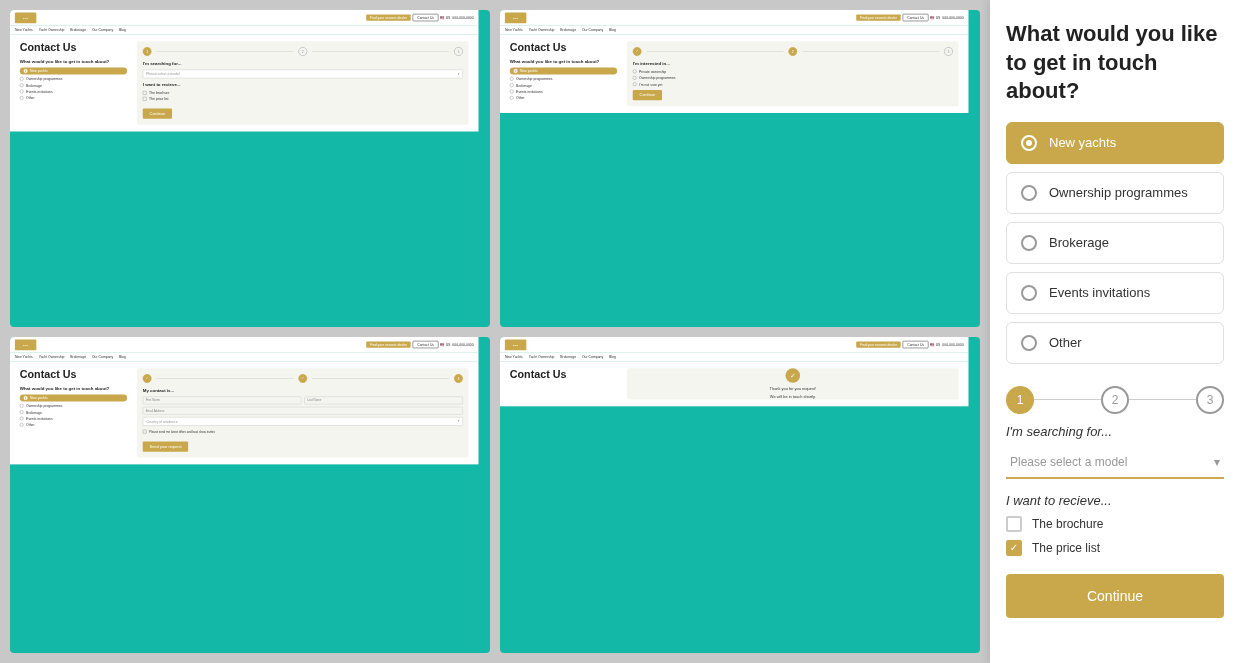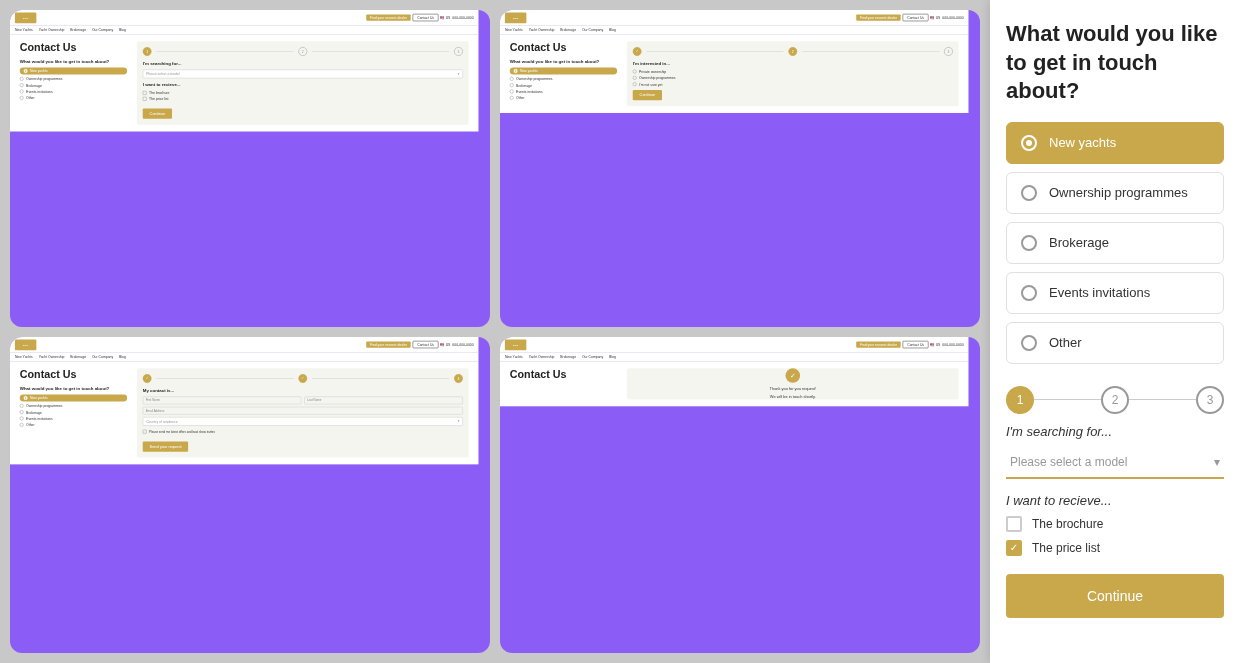--- a/index.html
+++ b/index.html
@@ -19,22 +19,22 @@
       height: 663px;
       display: grid;
       grid-template-columns: 1fr 1fr;
       grid-template-rows: 1fr 1fr;
       gap: 0;
       padding: 10px;
       gap: 10px;
     }
 
     .screenshot-card {
-      background: #8b5cf6;
-      border-radius: 12px;
+      background: #14b8a6;
+      border-radius: 4px;
       overflow: hidden;
       position: relative;
       display: flex;
       flex-direction: column;
     }
 
     
     .mini-site {
       transform-origin: top left;
       width: 960px;

